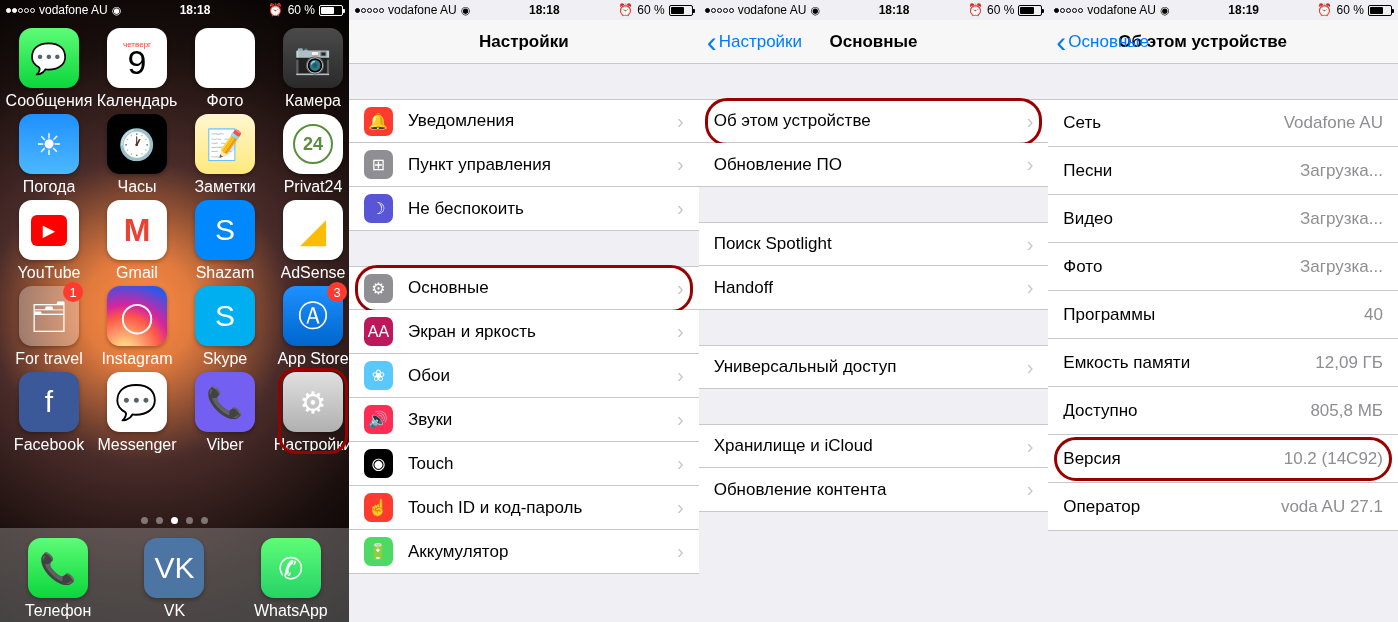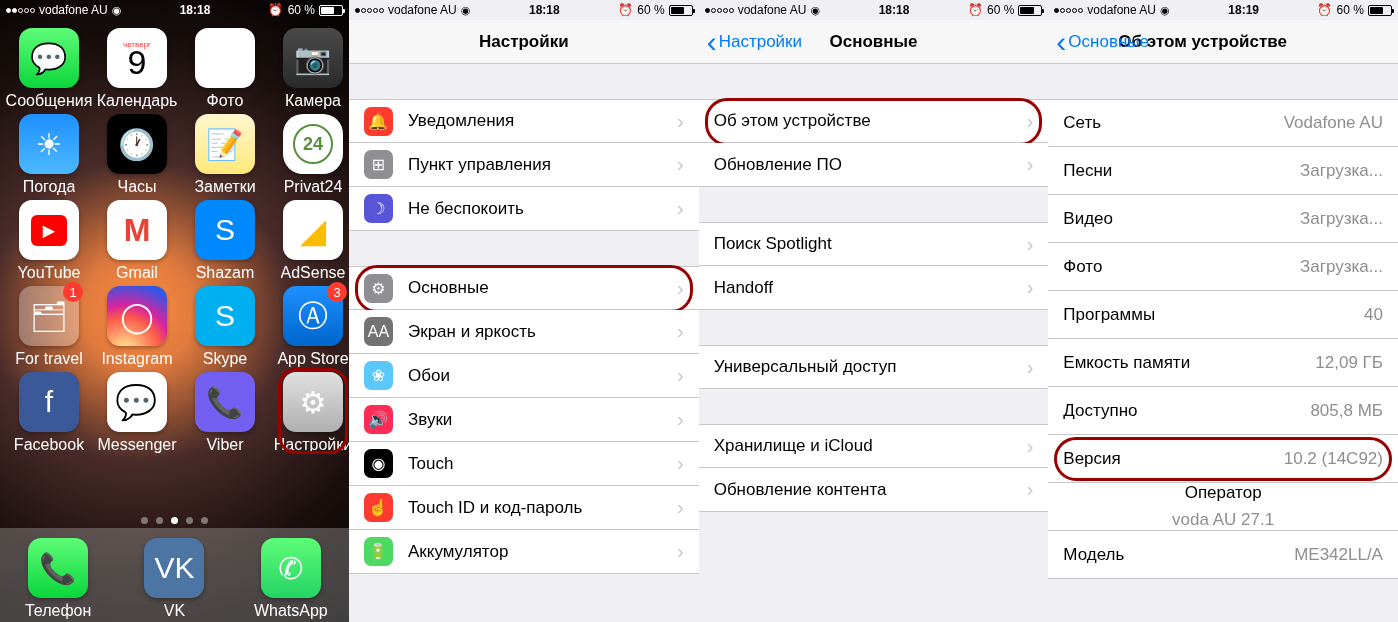--- a/index.html
+++ b/index.html
@@ -36,21 +36,21 @@
 .list{}
 .row{height:44px;background:#fff;border-bottom:1px solid #c8c7cc;display:flex;align-items:center;padding:0 15px;position:relative;}
 .row.grouped-first{border-top:1px solid #c8c7cc;}
 .row .icon{width:29px;height:29px;border-radius:7px;margin-right:15px;display:flex;align-items:center;justify-content:center;font-size:16px;color:#fff;flex-shrink:0;}
 .row .label{flex:1;font-size:17px;color:#000;}
 .row .value{font-size:17px;color:#8e8e93;text-align:right;}
 .row .chev{color:#c7c7cc;font-size:20px;margin-left:8px;}
 .spacer-sm{height:35px;}
 .rel{position:relative;}
 
-.c-green{background:#4cd964;}.c-blue{background:#737373;}
+.c-green{background:#4cd964;}.c-blue{background:#be185d;}
 .c-gray{background:#8e8e93;}.c-red{background:#ff3b30;}
 .c-purple{background:#5856d6;}.c-black{background:#000;}
 .c-pink{background:#ff2d55;}.c-teal{background:#5ac8fa;}
 
 .hi-messages{background:linear-gradient(#5dfc77,#0bd63b);}
 .hi-calendar{background:#fff;color:#000;}
 .hi-photos{background:#fff;}
 .hi-camera{background:linear-gradient(#4a4a4a,#2a2a2a);}
 .hi-weather{background:linear-gradient(#1e90ff,#4db8ff);}
 .hi-clock{background:#000;}
@@ -420,22 +420,18 @@
       </div>
       <div class="row" style="height: 48px;">
         <span class="label">Доступно</span>
         <span class="value">805,8 МБ</span>
       </div>
       <div class="row" style="height: 48px; position: relative;">
         <span class="label">Версия</span>
         <span class="value">10.2 (14C92)</span>
         <div class="highlight-ring" style="top: 2px; left: 6px; right: 6px; height: 44px; border-radius: 22px;"></div>
       </div>
-      <div class="row" style="height: 48px; flex-direction: column;">
+      <div class="row" style="height: 48px;">
         <span class="label">Оператор</span>
         <span class="value">voda AU 27.1</span>
       </div>
-      <div class="row" style="height: 48px;">
-        <span class="label">Модель</span>
-        <span class="value">ME342LL/A</span>
-      </div>
     </div>
 </div>
 
 </body></html>

